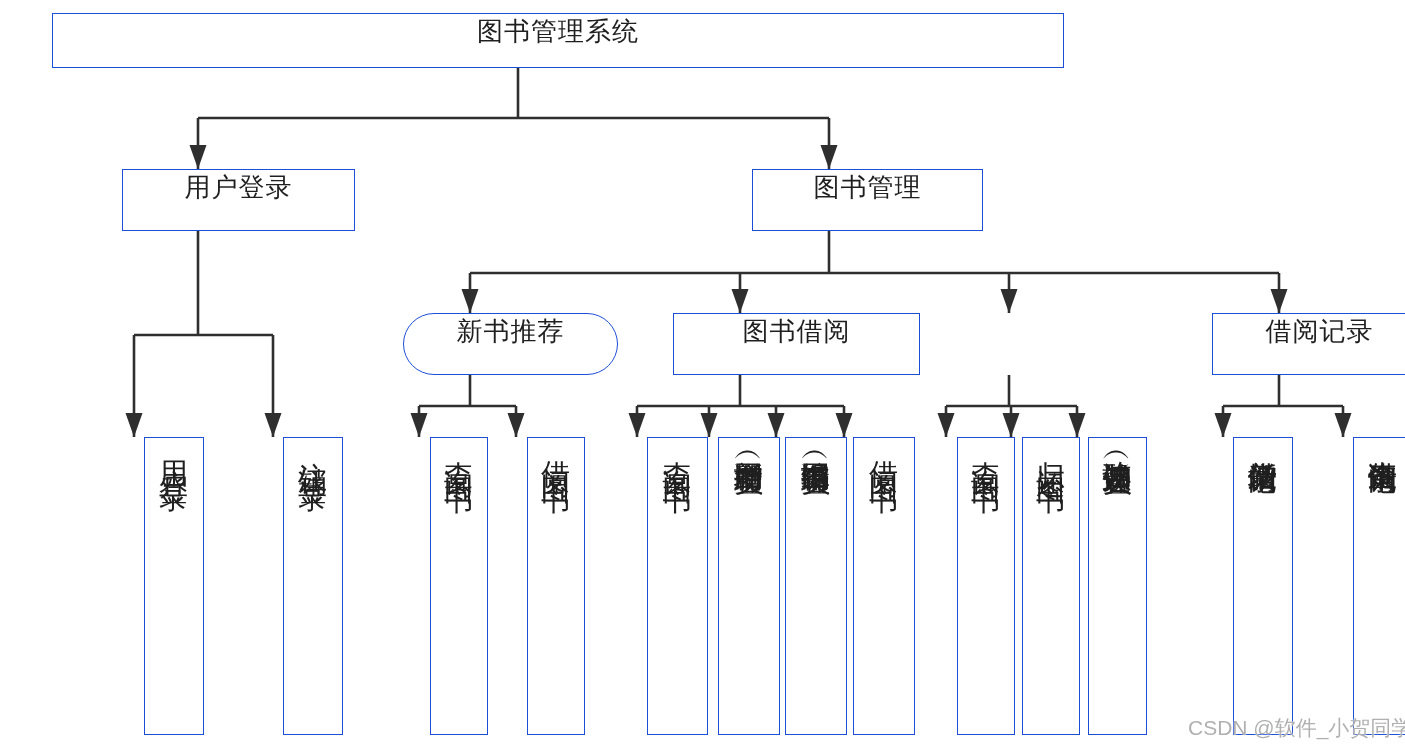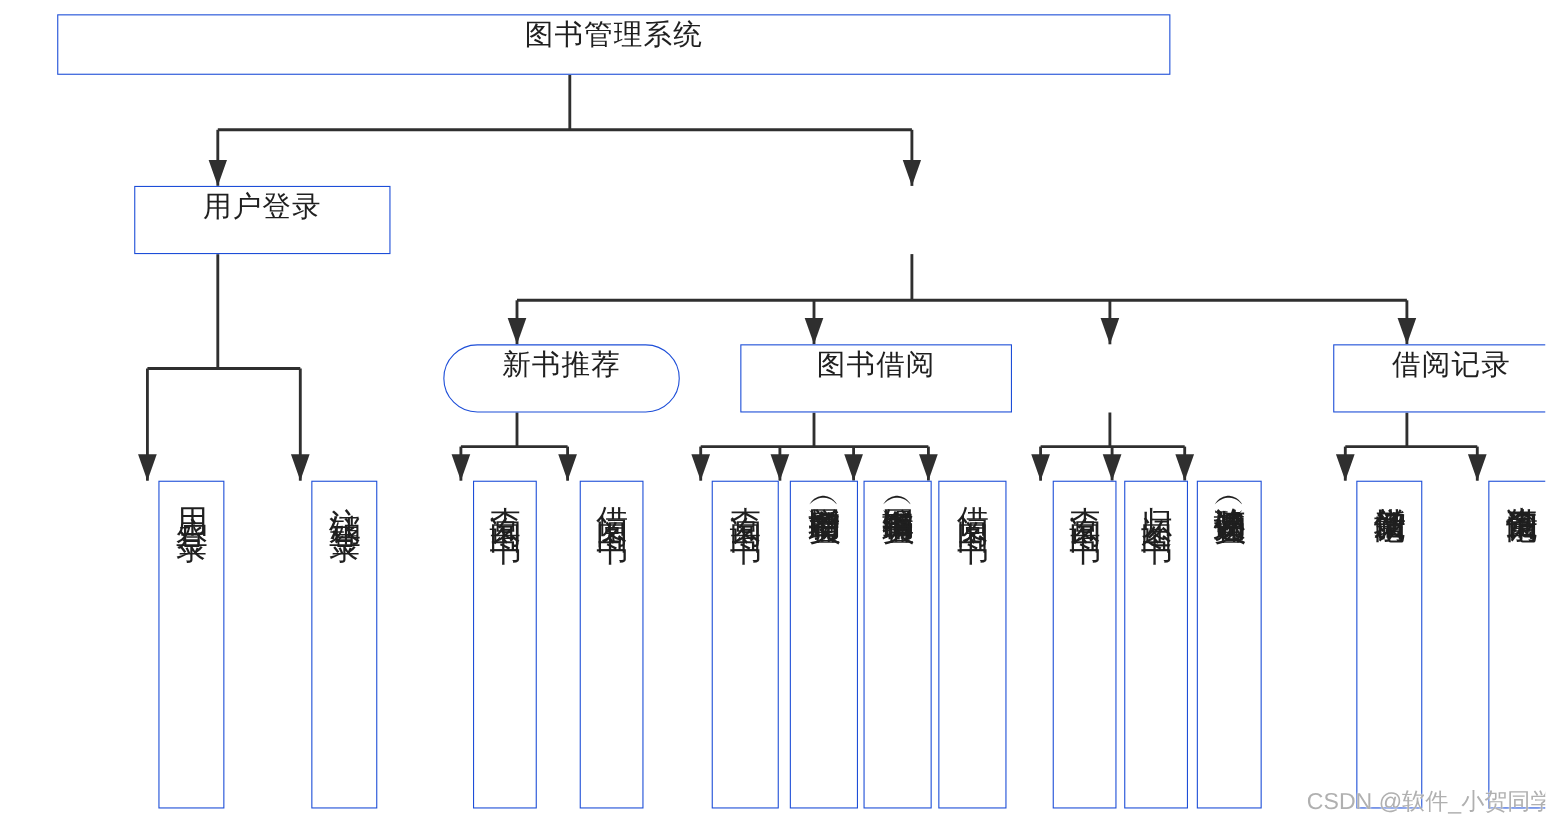--- a/index.html
+++ b/index.html
@@ -114,20 +114,23 @@
     </g>
   </svg>
 
   <div class="node h-node" style="left:12px; top:13px; width:1012px; height:55px;">
     <span>图书管理系统</span>
   </div>
 
   <div class="node h-node" style="left:82px; top:169px; width:233px; height:62px;">
     <span>用户登录</span>
   </div>
+  <div class="node h-node" style="left:712px; top:169px; width:231px; height:62px;">
+    <span>图书管理</span>
+  </div>
 
   <div class="node h-node" style="left:363px; top:313px; width:215px; height:62px;border-radius:31px;">
     <span>新书推荐</span>
   </div>
   <div class="node h-node" style="left:633px; top:313px; width:247px; height:62px;">
     <span>图书借阅</span>
   </div>
   <div class="node h-node" style="left:1172px; top:313px; width:215px; height:62px;">
     <span>借阅记录</span>
   </div>

